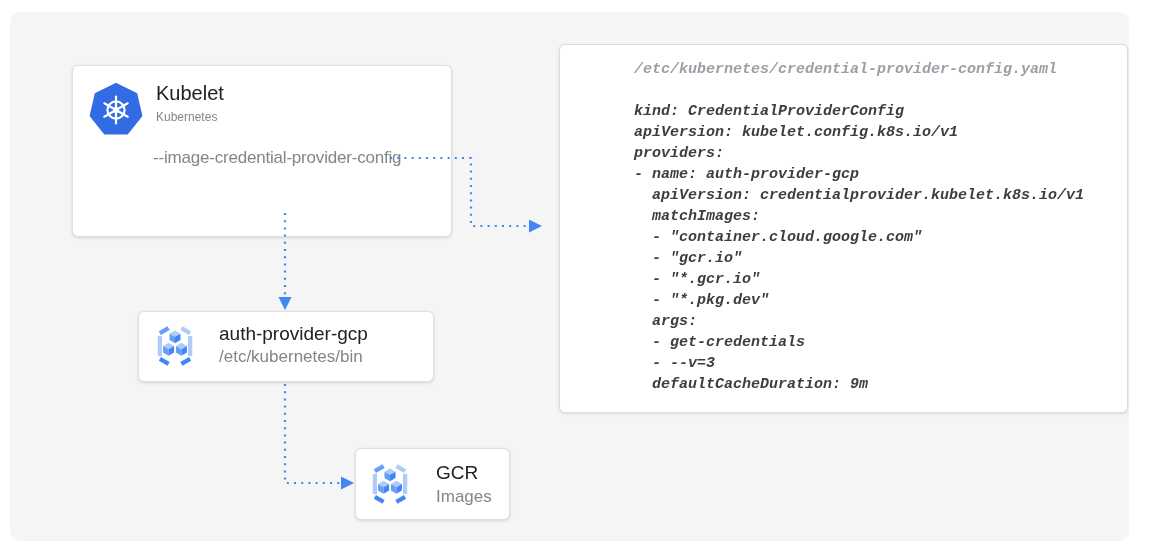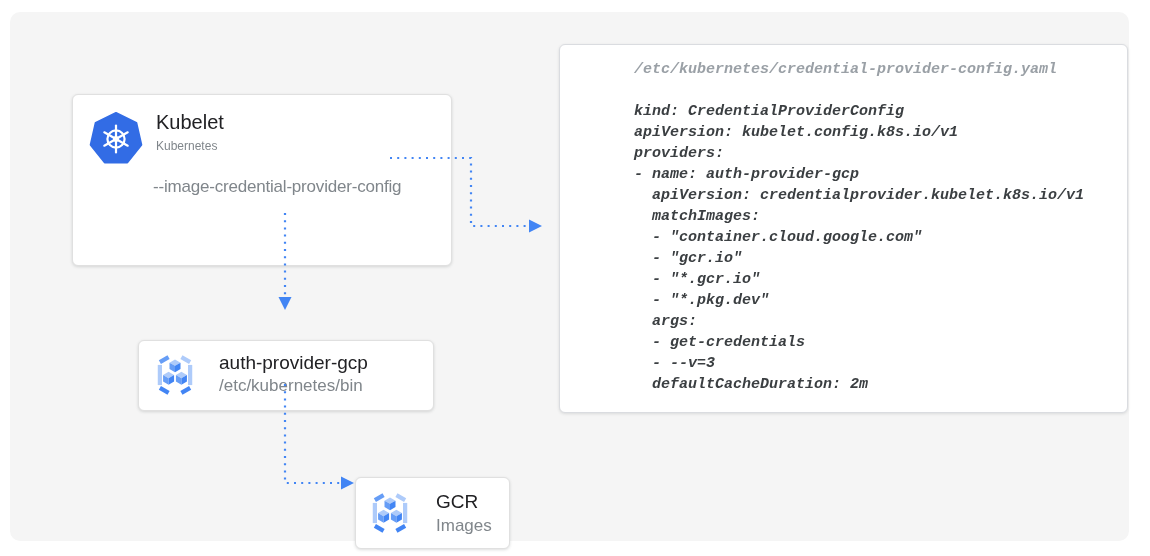--- a/index.html
+++ b/index.html
@@ -6,21 +6,21 @@
   .stage{
     position:relative;width:1150px;height:556px;overflow:hidden;
     font-family:"Liberation Sans",sans-serif;
   }
   .panel-bg{
     position:absolute;left:10px;top:12px;width:1119px;height:529px;
     background:#f5f5f5;border-radius:10px;
   }
   .card{
     position:absolute;background:#ffffff;border:1px solid #e0e0e0;
-    border-radius:6px;box-shadow:0 1px 3px rgba(60,64,67,.18);margin-top:29px;
+    border-radius:6px;box-shadow:0 1px 3px rgba(60,64,67,.18);
   }
   .card-kubelet{left:72px;top:65px;width:378px;height:170px;}
   .card-auth{left:138px;top:311px;width:294px;height:69px;}
   .card-gcr{left:355px;top:448px;width:153px;height:70px;}
   .node-icon{position:absolute;}
   .kubelet-icon{left:16px;top:17px;width:54px;height:54px;}
   .auth-icon{left:14px;top:12px;width:44px;height:44px;}
   .gcr-icon{left:12px;top:13px;width:44px;height:44px;}
   .node-title{position:absolute;color:#212124;line-height:1.2;white-space:nowrap;}
   .node-sub{position:absolute;color:#80868b;line-height:1.2;white-space:nowrap;}
@@ -134,21 +134,21 @@
 - name: auth-provider-gcp
   apiVersion: credentialprovider.kubelet.k8s.io/v1
   matchImages:
   - "container.cloud.google.com"
   - "gcr.io"
   - "*.gcr.io"
   - "*.pkg.dev"
   args:
   - get-credentials
   - --v=3
-  defaultCacheDuration: 2m</pre>
+  defaultCacheDuration: 9m</pre>
   </div>
 
   <svg class="arrows" width="1150" height="556" viewBox="0 0 1150 556">
 
     <polyline class="dotline" points="390,158 471,158 471,226 529,226"></polyline>
     <polygon class="arrowhead" points="542,226 529,219.5 529,232.5"></polygon>
 
     <polyline class="dotline" points="285,213 285,296"></polyline>
     <polygon class="arrowhead" points="285,310 278.5,297 291.5,297"></polygon>
 

